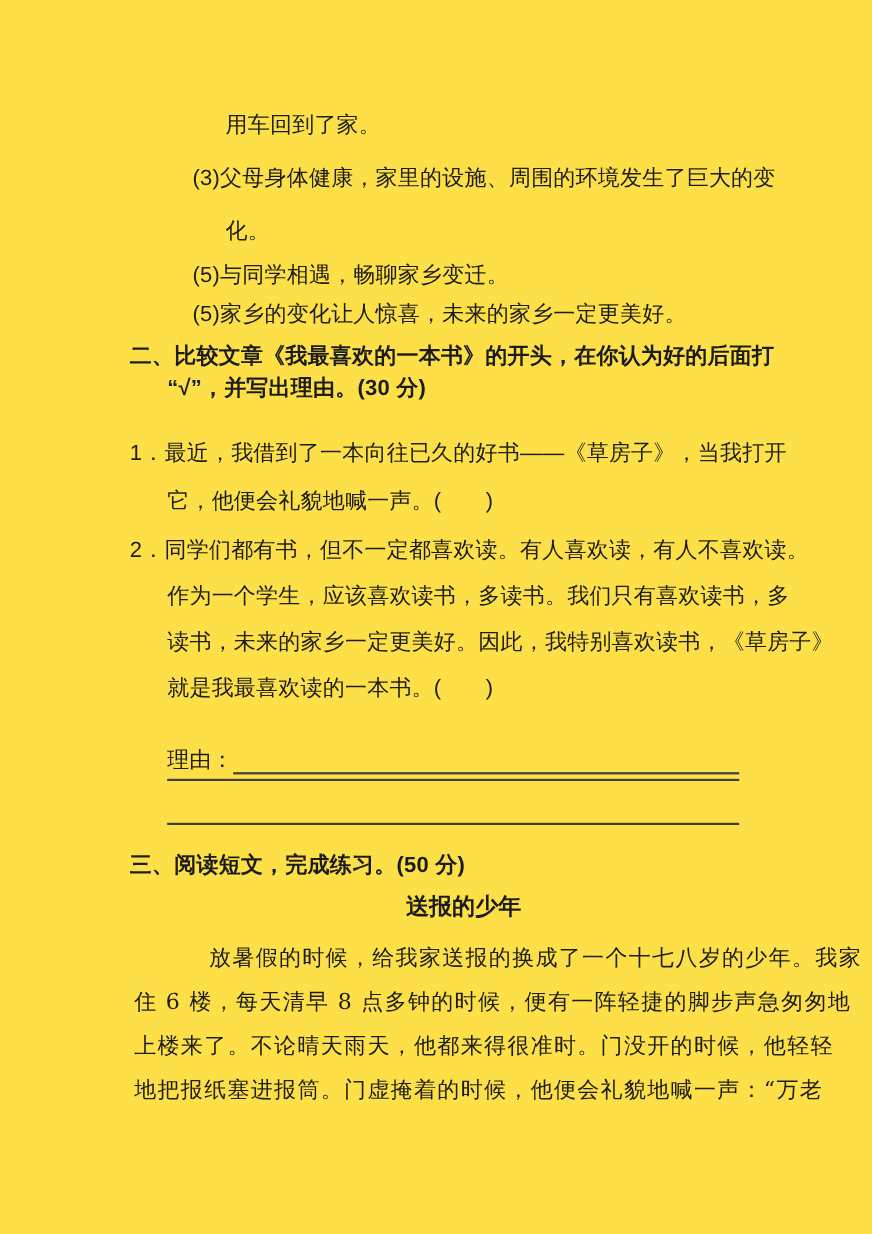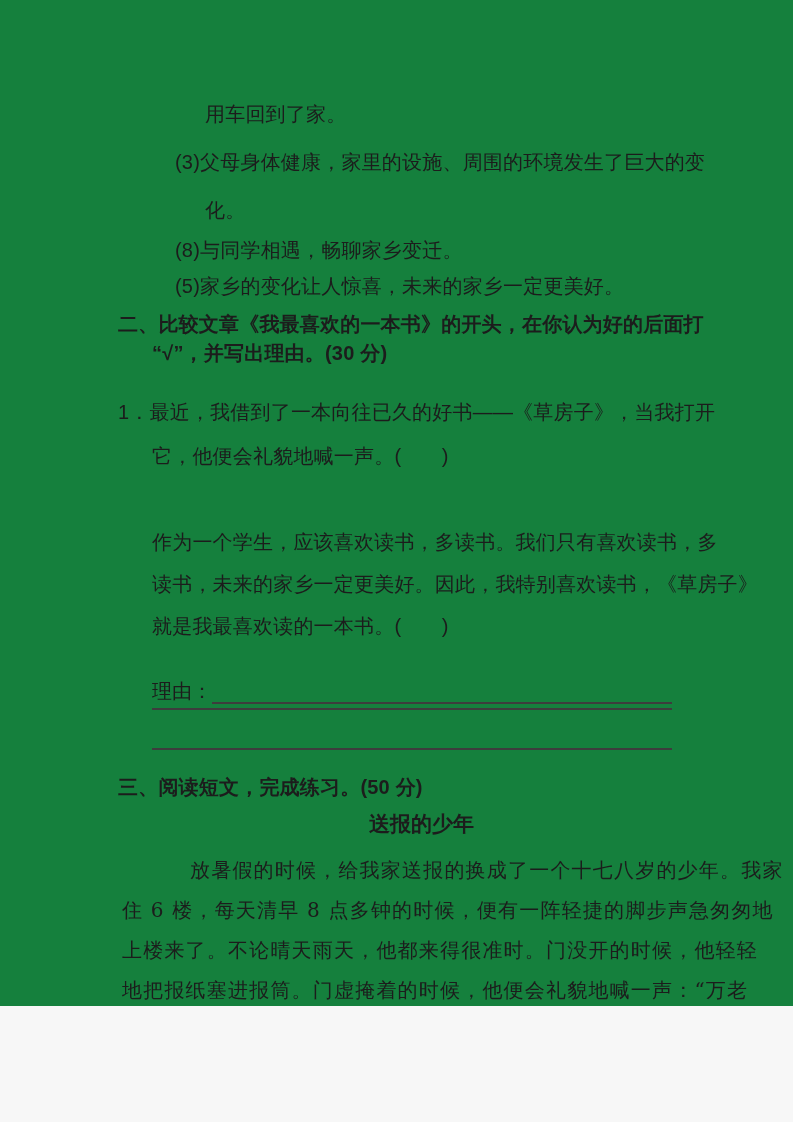--- a/index.html
+++ b/index.html
@@ -3,22 +3,22 @@
 <meta charset="utf-8">
 <style>
   html, body { margin: 0; padding: 0; }
   body {
     width: 793px; height: 1122px;
     background: #f7f7f7;
     font-family: "Liberation Sans", sans-serif;
   }
   .page {
     position: relative;
-    width: 793px; height: 1006px;
-    background: #15803d;
+    width: 793px; height: 1122px;
+    background: #fde047;
     color: #1c1c1c;
     overflow: hidden;
   }
   .line {
     position: absolute;
     font-size: 20px;
     letter-spacing: 0.2px;
     white-space: nowrap;
     line-height: 26px;
   }
@@ -65,32 +65,33 @@
 <body>
 
 <div class="page">
 
   <div class="line" style="left:205px; top:101px;">用车回到了家。</div>
 
   <div class="line" style="left:175px; top:149px;">(3)父母身体健康，家里的设施、周围的环境发生了巨大的变</div>
 
   <div class="line" style="left:205px; top:197px;">化。</div>
 
-  <div class="line" style="left:175px; top:237px;">(8)与同学相遇，畅聊家乡变迁。</div>
+  <div class="line" style="left:175px; top:237px;">(5)与同学相遇，畅聊家乡变迁。</div>
 
   <div class="line" style="left:175px; top:273px;">(5)家乡的变化让人惊喜，未来的家乡一定更美好。</div>
 
   <div class="line bold" style="left:118px; top:311px;">二、比较文章《我最喜欢的一本书》的开头，在你认为好的后面打</div>
 
   <div class="line bold" style="left:152px; top:340px;">“√”，并写出理由。(30 分)</div>
 
   <div class="line" style="left:118px; top:399px;">1．最近，我借到了一本向往已久的好书——《草房子》，当我打开</div>
 
   <div class="line" style="left:152px; top:443px;">它，他便会礼貌地喊一声。(　　)</div>
 
+  <div class="line" style="left:118px; top:487px;">2．同学们都有书，但不一定都喜欢读。有人喜欢读，有人不喜欢读。</div>
 
   <div class="line" style="left:152px; top:529px;">作为一个学生，应该喜欢读书，多读书。我们只有喜欢读书，多</div>
 
   <div class="line" style="left:152px; top:571px;">读书，未来的家乡一定更美好。因此，我特别喜欢读书，《草房子》</div>
 
   <div class="line" style="left:152px; top:613px;">就是我最喜欢读的一本书。(　　)</div>
 
   <div class="reason-row" style="top:648px;">
     <span class="label">理由：</span>
     <span class="write-blank"></span>

